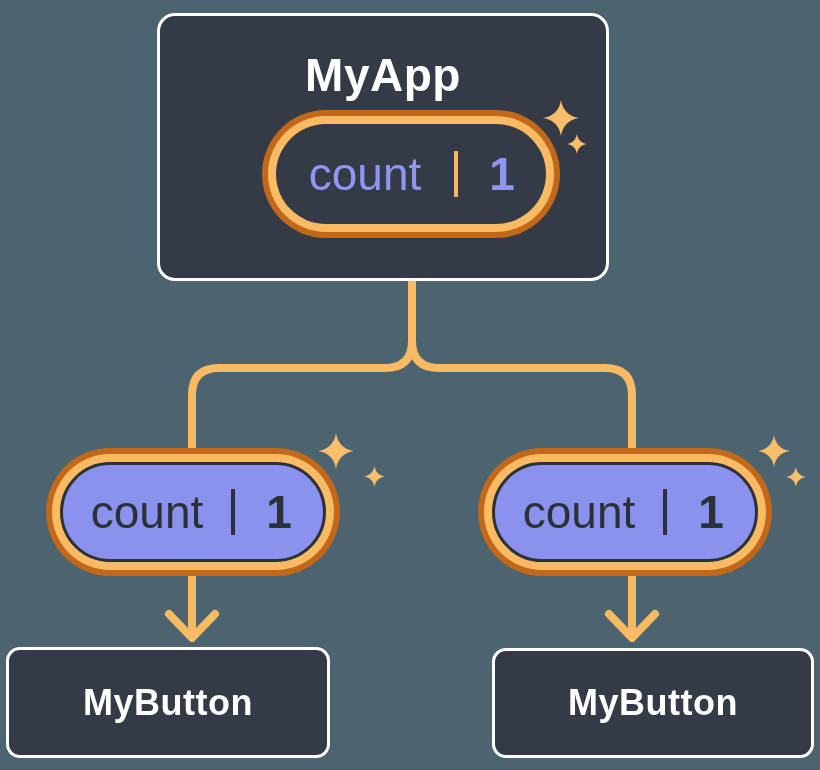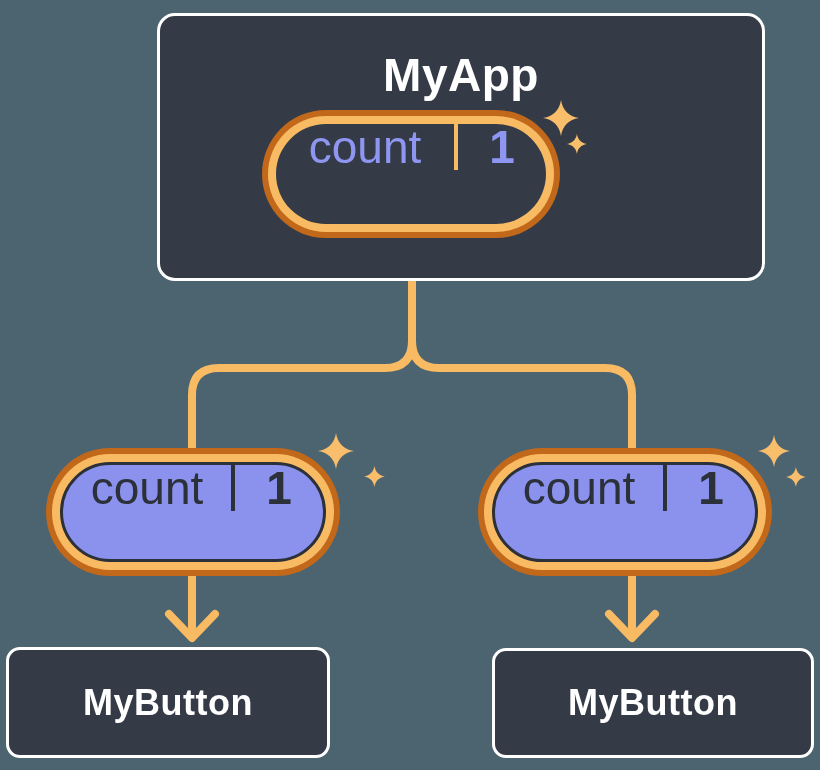--- a/index.html
+++ b/index.html
@@ -23,21 +23,21 @@
 
   .node-card {
     position: absolute;
     background: #343B47;
     border: 3px solid #FFFFFF;
     z-index: 2;
   }
 
   .root-card {
     left: 157px; top: 13px;
-    width: 608px; height: 268px;
+    width: 452px; height: 268px;
     border-radius: 18px;
   }
 
   .root-title {
     margin-top: 36px;
     text-align: center;
     color: #FFFFFF;
     font-size: 46px;
     font-weight: 600;
     line-height: 1;
@@ -66,21 +66,21 @@
     padding: 6px;
   }
   .pill-band {
     background: #F8BB63;          
     border-radius: 999px;
     padding: 8px;
   }
   .pill-body {
     border-radius: 999px;
     display: flex;
-    align-items: flex-start;
+    align-items: center;
     overflow: hidden;
     height: 100px;
   }
   .seg {
     display: flex;
     align-items: center;
     justify-content: center;
     font-size: 46px;
     line-height: 1;
   }

